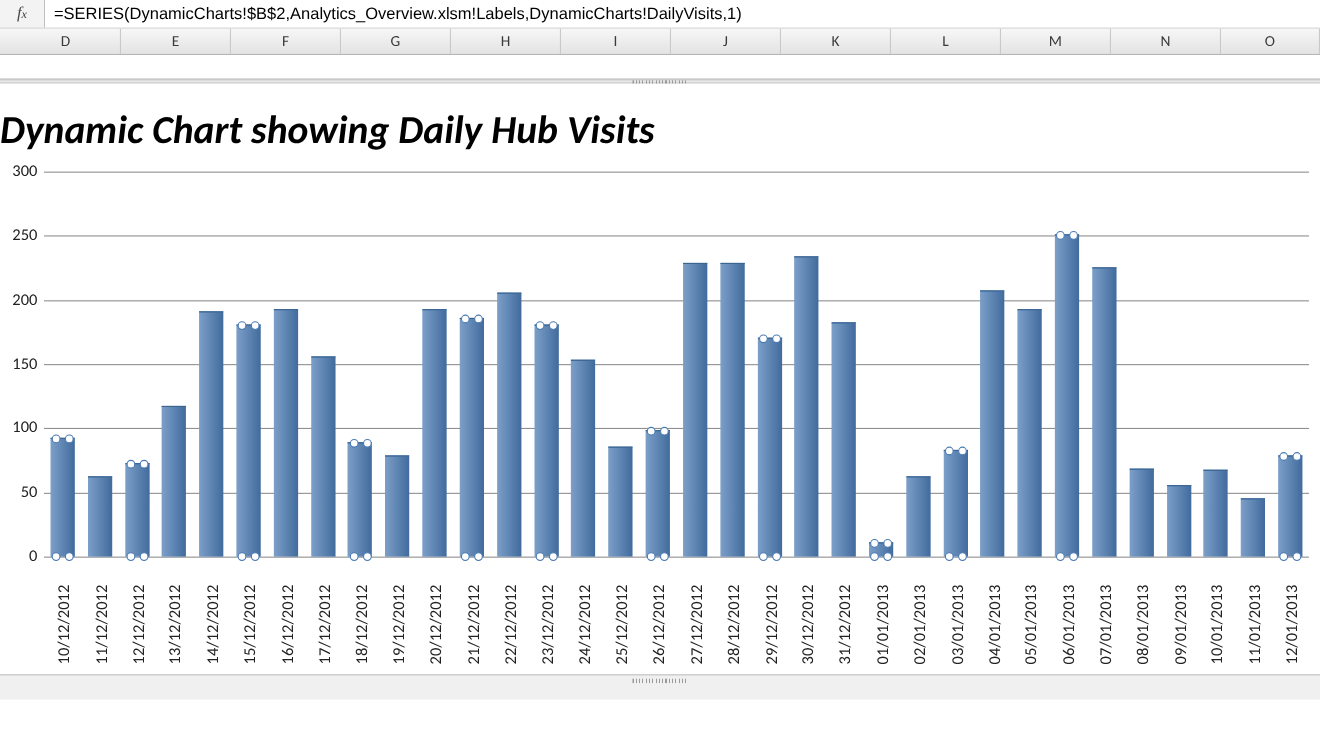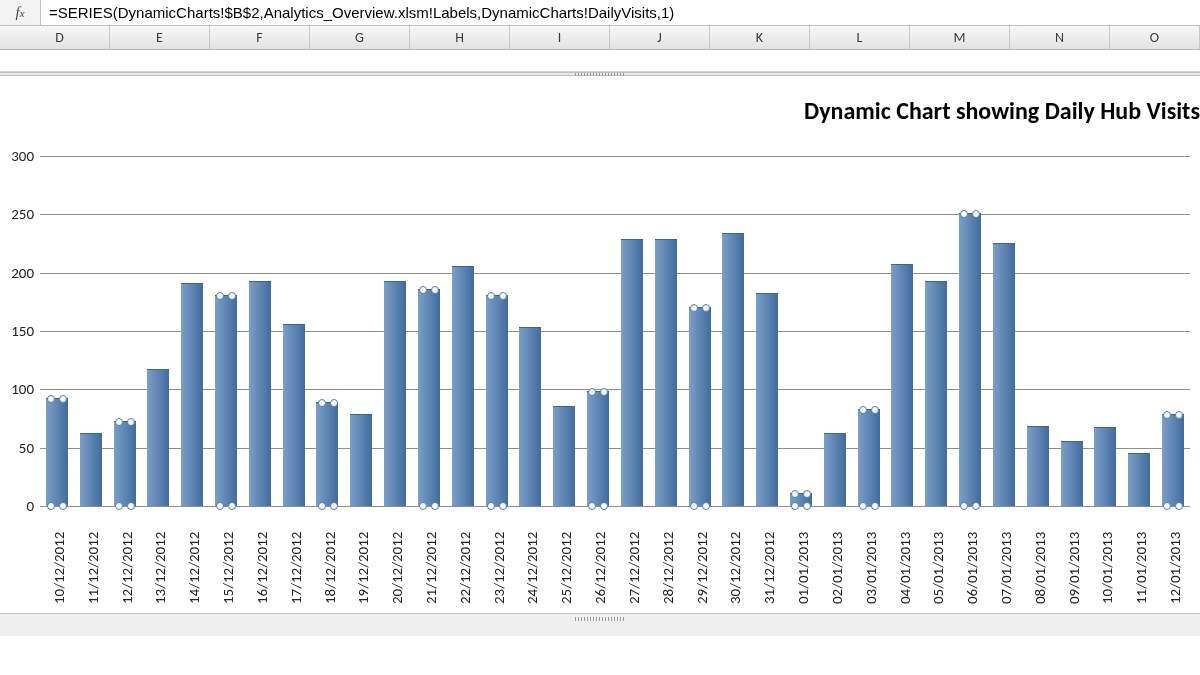--- a/index.html
+++ b/index.html
@@ -97,23 +97,24 @@
   .chart-wrap {
     position: relative;
     width: 1200px;
     height: 560px;
     background: #fff;
   }
   .chart-title {
     position: absolute;
     left: 0; right: 0;
     top: 20px;
-    text-align: right;
+    text-align: left;
     font-weight: 700;
-    font-size: 24px;
+    font-size: 36px;
+    font-style: italic;
   }
   .plot {
     position: absolute;
     left: 40px;
     top: 80px;
     width: 1150px;
     height: 350px;
     box-sizing: border-box;
   }
   .plot-inner {

